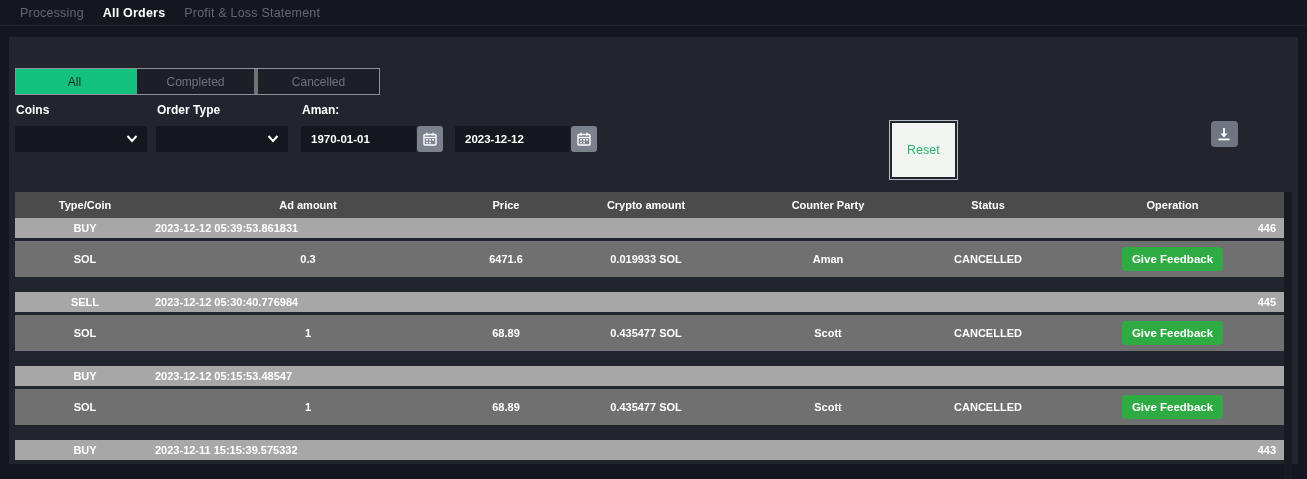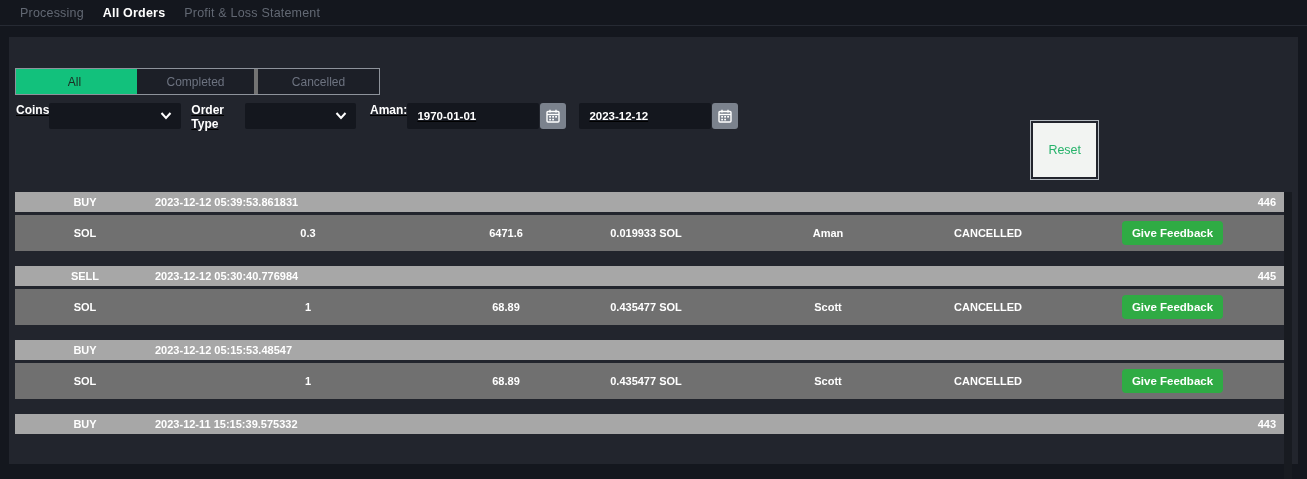--- a/index.html
+++ b/index.html
@@ -33,30 +33,30 @@
   .seg {
     width:121px; height:25px; display:flex; align-items:center; justify-content:center;
     font-size:12px; color:#6d7380; cursor:pointer;
     border-right:4px solid #737373; background:transparent;
   }
   .seg:last-child { border-right:none; }
   .seg.active { background:#12c17c; color:#1d2a22; border-right-color:#12c17c; }
 
   
   .filters { display:flex; margin-top:8px; align-items:flex-start; }
-  .field { display:flex; flex-direction:row;text-decoration:underline; }
+  .field { display:flex; flex-direction:column; }
   .field .flabel { color:#ffffff; font-size:12px; font-weight:700; height:16px; margin:0 0 7px 1px; }
   .select {
     position:relative; width:132px; height:26px; background:#14171e; border-radius:2px;
     cursor:pointer;
   }
   .select .chev { position:absolute; right:9px; top:8px; }
   .date-row { display:flex; }
   .date-input {
-    width:132px; height:26px; background:#14171e; border:none; border-radius:2px;
+    width:115px; height:26px; background:#14171e; border:none; border-radius:2px;
     color:#ffffff; font-size:11.5px; font-weight:700; padding:0 0 0 10px;
     font-family:"Liberation Sans", sans-serif; outline:none;
   }
   .cal-btn {
     width:26px; height:26px; margin-left:1px; border:none; border-radius:3px;
     background:#7b828d; display:flex; align-items:center; justify-content:center; cursor:pointer;
   }
   .reset-wrap {
     margin-left:292px; margin-top:17px;
     border:1px solid #b6bcc2; padding:2px; display:inline-block;
@@ -196,20 +196,29 @@
         </svg>
       </span>
     </button>
 
   </div>
 
   
   <div class="table-wrap">
     <div class="table">
 
+      <div class="row thead">
+        <div class="cell">Type/Coin</div>
+        <div class="cell">Ad amount</div>
+        <div class="cell">Price</div>
+        <div class="cell">Crypto amount</div>
+        <div class="cell">Counter Party</div>
+        <div class="cell">Status</div>
+        <div class="cell">Operation</div>
+      </div>
 
       <section>
         <div class="row group-head">
           <div class="cell">BUY</div>
           <div class="cell ts">2023-12-12 05:39:53.861831</div>
           <div class="cell num">446</div>
         </div>
         <div class="row group-data">
           <div class="cell">SOL</div>
           <div class="cell">0.3</div>

